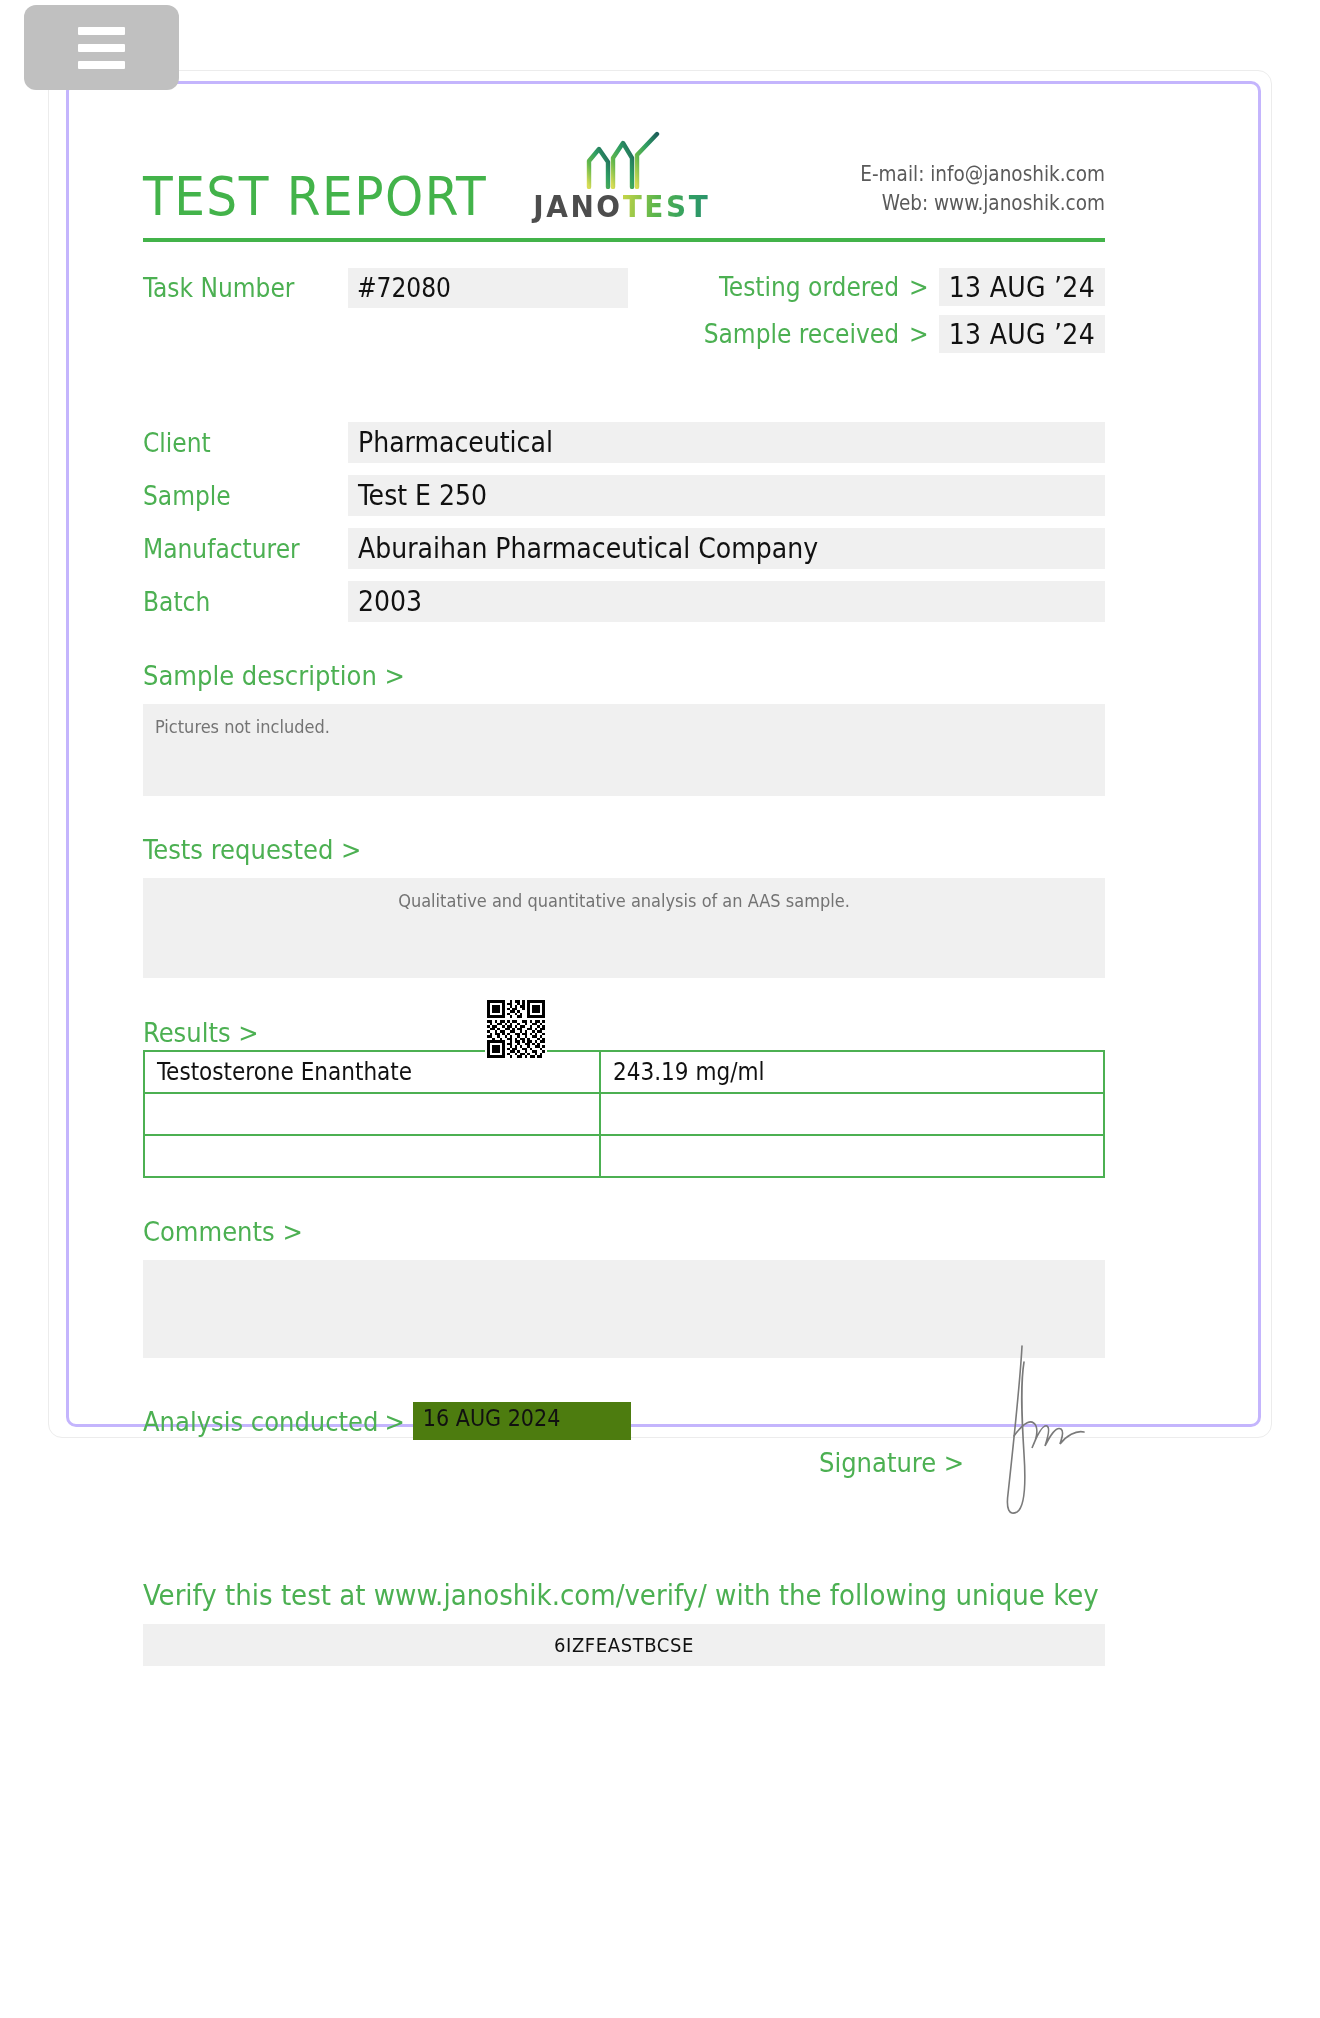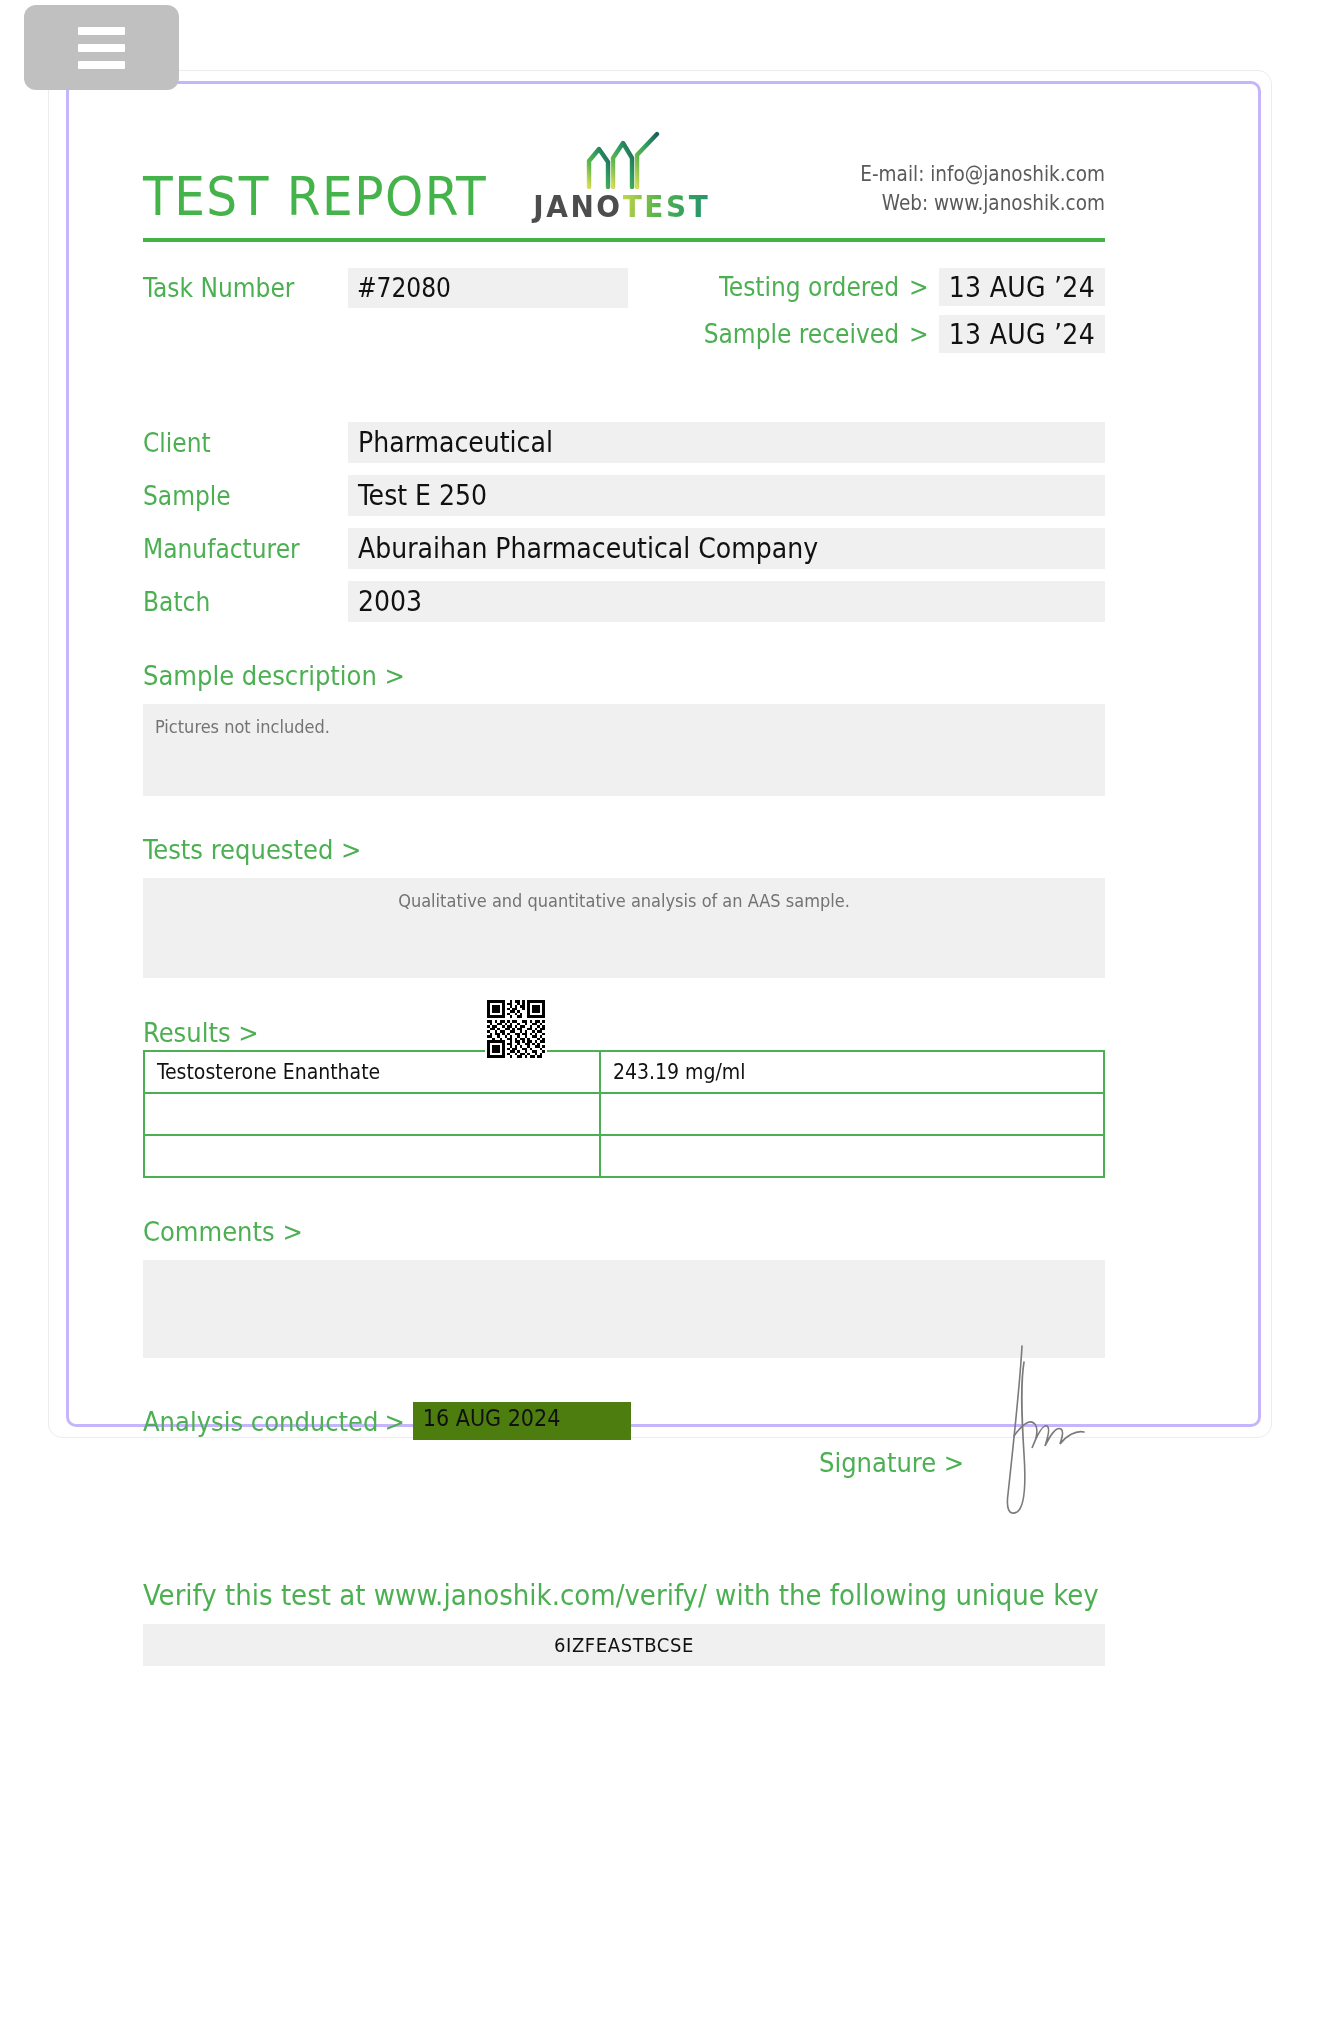--- a/index.html
+++ b/index.html
@@ -229,21 +229,21 @@
   }
   table.results {
     width: 100%;
     border-collapse: collapse;
     table-layout: fixed;
   }
   table.results td {
     border: 2px solid #4cb052;
     height: 42px;
     padding: 4px 12px;
-    font-size: 21px;
+    font-size: 24px;
     color: #111;
     box-sizing: border-box;
   }
   table.results td.c1 { width: 47.5%; }
 
   
   .analysis-row {
     display: flex;
     align-items: flex-start;
     margin-top: 44px;

